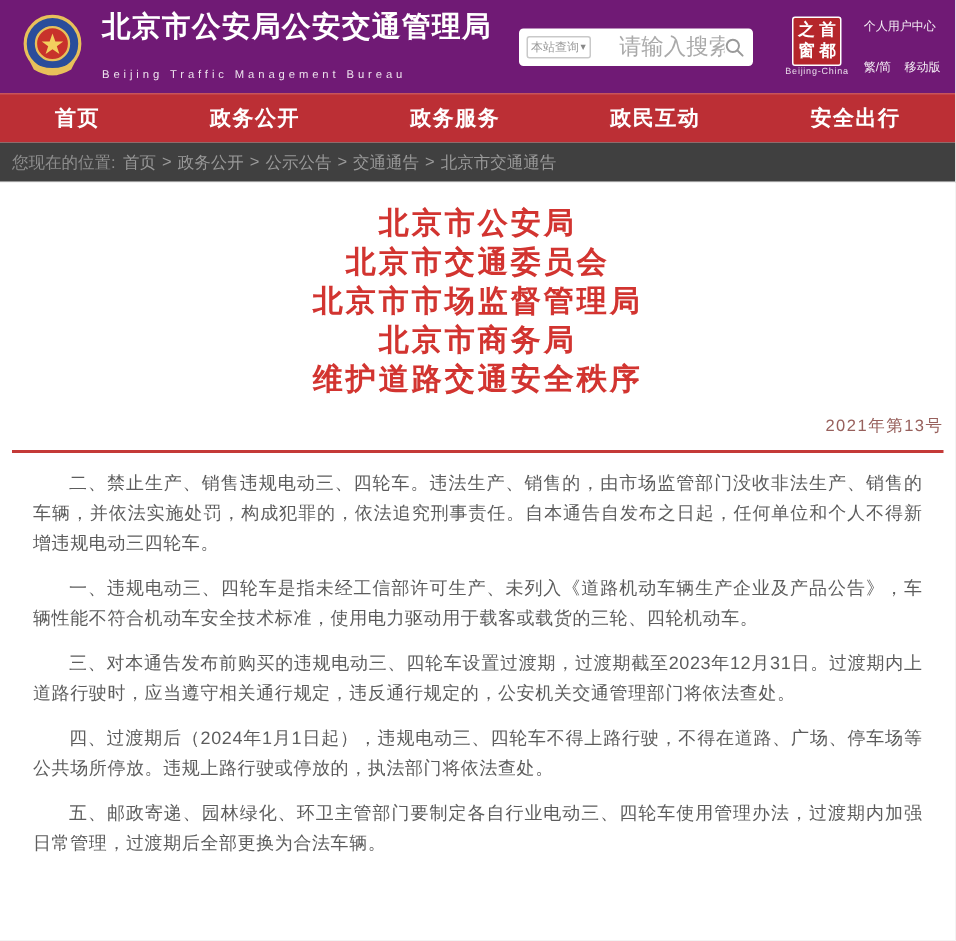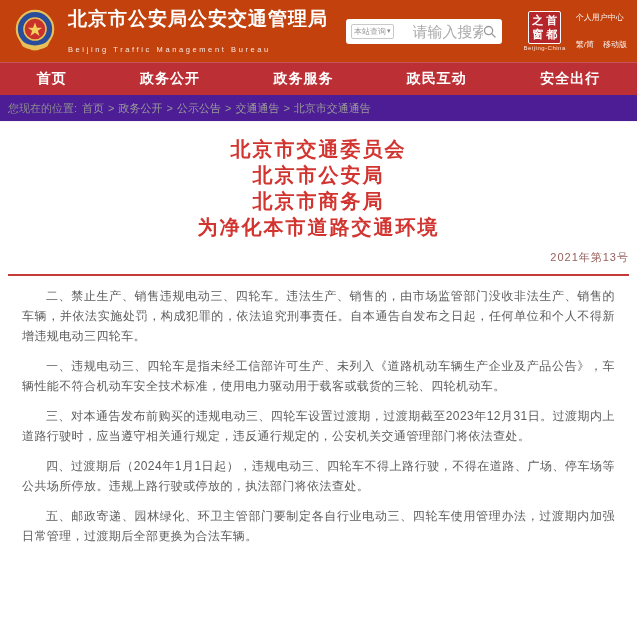--- a/index.html
+++ b/index.html
@@ -1,21 +1,21 @@
 <!DOCTYPE html>
 <html><head>
 <meta charset="utf-8">
 <style>
   * { margin:0; padding:0; box-sizing:border-box; }
   html,body { background:#e9e9e9; }
   body { font-family:"Liberation Sans","DejaVu Sans",sans-serif; }
   .page { width:637px; height:627px; background:#fff; overflow:hidden; margin:0 auto; position:relative; }
 
   
-  .site-header { height:62px; background:#c2410c; display:flex; align-items:center; padding:0 10px 0 12px; }
+  .site-header { height:62px; background:#701a75; display:flex; align-items:center; padding:0 10px 0 12px; }
   .badge-logo { width:46px; height:46px; flex:0 0 auto; }
   .brand { margin-left:10px; color:#fff; }
   .brand-title { font-size:19px; font-weight:bold; letter-spacing:1px; line-height:22px; white-space:nowrap; }
   .brand-sub { font-size:7.5px; letter-spacing:2.6px; color:rgba(255,255,255,.88); margin-top:15px; white-space:nowrap; }
 
   .search-box { position:relative; margin-left:18px; width:156px; height:25px; background:#fff; border-radius:3px; display:flex; align-items:center; padding:0 6px 0 5px; flex:0 0 auto; }
   .search-cat { display:flex; align-items:center; border:1px solid #c9c9c9; border-radius:2px; color:#999; font-size:8px; padding:1px 2px; white-space:nowrap; flex:0 0 auto; cursor:pointer; }
   .search-cat .caret { font-size:7px; margin-left:1px; color:#888; }
   .search-input { border:none; outline:none; flex:1 1 auto; min-width:0; font-size:15px; color:#555; margin-left:19px; background:transparent; }
   .search-input::placeholder { color:#aaa; }
@@ -28,21 +28,21 @@
   .seal-caption { color:rgba(255,255,255,.85); font-size:6px; margin-top:1px; letter-spacing:.5px; }
   .quick-links { margin-left:10px; display:flex; flex-direction:column; gap:16px; }
   .quick-row { display:flex; gap:9px; }
   .quick-row a { color:rgba(255,255,255,.92); font-size:8px; text-decoration:none; white-space:nowrap; }
 
   
   .main-nav { height:33px; background:#bc2f35; border-top:1px solid rgba(255,255,255,.18); display:flex; justify-content:space-around; align-items:center; }
   .main-nav .nav-item { color:#fff; font-size:14px; font-weight:bold; text-decoration:none; letter-spacing:1px; cursor:pointer; }
 
   
-  .breadcrumb { height:27px; background:#4c1d95; display:flex; align-items:center; padding:0 8px; font-size:11px; color:#999; border-bottom:1px solid #f2f2f2; white-space:nowrap; }
+  .breadcrumb { height:27px; background:#404040; display:flex; align-items:center; padding:0 8px; font-size:11px; color:#999; border-bottom:1px solid #f2f2f2; white-space:nowrap; }
   .breadcrumb .crumb { color:#999; text-decoration:none; cursor:pointer; }
   .breadcrumb .sep { margin:0 4px; color:#999; }
   .breadcrumb .loc-label { margin-right:5px; color:#8d8d8d; }
 
   
   .doc { padding:0 8px; }
   .agencies { margin-top:14px; }
   .agency-line { text-align:center; color:#d23430; font-size:20px; font-weight:bold; line-height:26px; letter-spacing:2px; }
   .doc-number { text-align:right; color:#97605c; font-size:11px; margin-top:10px; letter-spacing:1px; }
   .red-rule { border:none; border-top:2px solid #c43a38; margin-top:9px; }
@@ -120,24 +120,25 @@
     <span class="sep">&gt;</span>
     <a class="crumb">公示公告</a>
     <span class="sep">&gt;</span>
     <a class="crumb">交通通告</a>
     <span class="sep">&gt;</span>
     <a class="crumb">北京市交通通告</a>
   </div>
 
   <div class="doc">
     <div class="agencies">
+      <div class="agency-line">北京市公安局</div>
       <div class="agency-line">北京市交通委员会</div>
-      <div class="agency-line">北京市公安局</div>
+      <div class="agency-line">北京市市场监督管理局</div>
       <div class="agency-line">北京市商务局</div>
-      <div class="agency-line">为净化本市道路交通环境</div>
+      <div class="agency-line">维护道路交通安全秩序</div>
     </div>
     <div class="doc-number">2021年第13号</div>
     <hr class="red-rule">
     <div class="doc-body">
       <p>二、禁止生产、销售违规电动三、四轮车。违法生产、销售的，由市场监管部门没收非法生产、销售的车辆，并依法实施处罚，构成犯罪的，依法追究刑事责任。自本通告自发布之日起，任何单位和个人不得新增违规电动三四轮车。</p>
       <p>一、违规电动三、四轮车是指未经工信部许可生产、未列入《道路机动车辆生产企业及产品公告》，车辆性能不符合机动车安全技术标准，使用电力驱动用于载客或载货的三轮、四轮机动车。</p>
       <p>三、对本通告发布前购买的违规电动三、四轮车设置过渡期，过渡期截至2023年12月31日。过渡期内上道路行驶时，应当遵守相关通行规定，违反通行规定的，公安机关交通管理部门将依法查处。</p>
       <p>四、过渡期后（2024年1月1日起），违规电动三、四轮车不得上路行驶，不得在道路、广场、停车场等公共场所停放。违规上路行驶或停放的，执法部门将依法查处。</p>
       <p>五、邮政寄递、园林绿化、环卫主管部门要制定各自行业电动三、四轮车使用管理办法，过渡期内加强日常管理，过渡期后全部更换为合法车辆。</p>
     </div>

